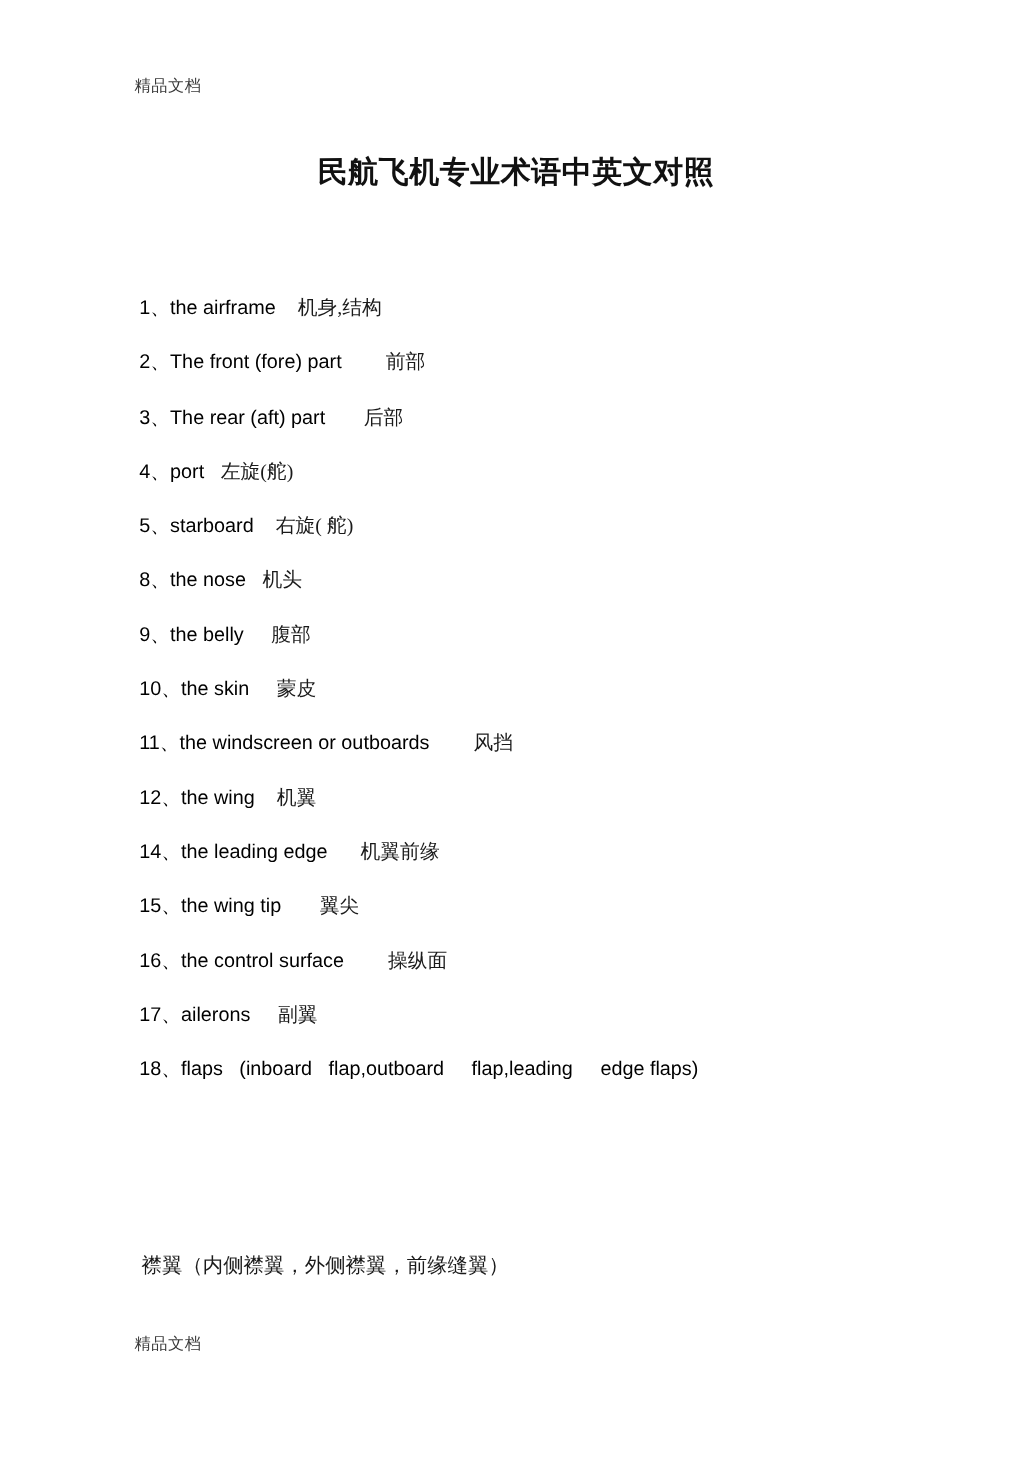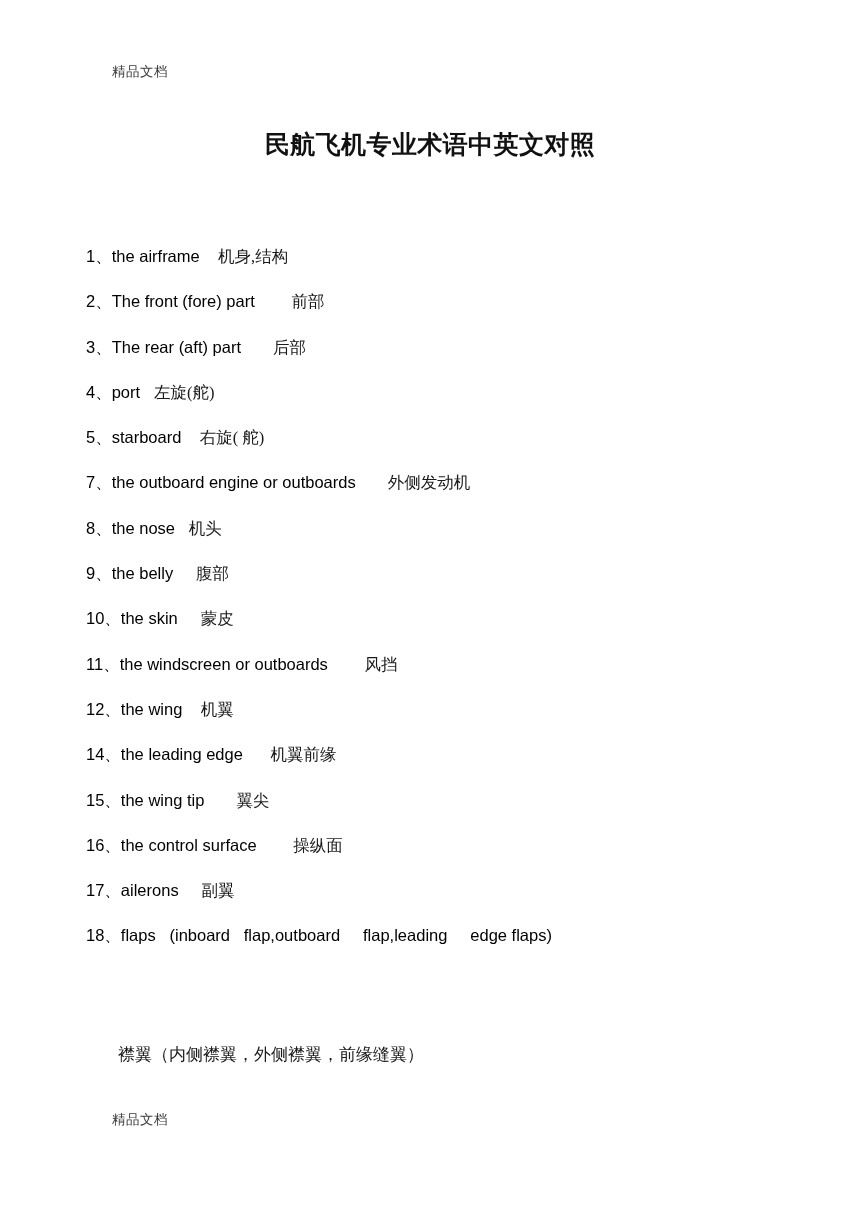--- a/index.html
+++ b/index.html
@@ -56,21 +56,21 @@
 
   
   .term-list {
     position: absolute;
     top: 234px;
     left: 0;
     width: 860px;
   }
   .term-row {
     height: 45.3px;
-    padding-left: 86px;
+    padding-left: 116px;
     display: block;
     white-space: pre;
     font-size: 0;
   }
   .term-row .num,
   .term-row .en,
   .term-row .zh {
     display: inline;
     vertical-align: baseline;
     white-space: pre;
@@ -114,21 +114,20 @@
   <div class="running-mark header">精品文档</div>
 
   <h1 class="doc-title">民航飞机专业术语中英文对照</h1>
 
   <div class="term-list">
       <div class="term-row"><span class="num">1、</span><span class="en">the airframe</span><span class="en">    </span><span class="zh">机身,结构</span></div>
       <div class="term-row"><span class="num">2、</span><span class="en">The front (fore) part</span><span class="en">        </span><span class="zh">前部</span></div>
       <div class="term-row"><span class="num">3、</span><span class="en">The rear (aft) part</span><span class="en">       </span><span class="zh">后部</span></div>
       <div class="term-row"><span class="num">4、</span><span class="en">port</span><span class="en">   </span><span class="zh">左旋(舵)</span></div>
       <div class="term-row"><span class="num">5、</span><span class="en">starboard</span><span class="en">    </span><span class="zh">右旋( 舵)</span></div>
-      <div class="term-row"><span class="num">7、</span><span class="en">the outboard engine or outboards</span><span class="en">       </span><span class="zh">外侧发动机</span></div>
       <div class="term-row"><span class="num">8、</span><span class="en">the nose</span><span class="en">   </span><span class="zh">机头</span></div>
       <div class="term-row"><span class="num">9、</span><span class="en">the belly</span><span class="en">     </span><span class="zh">腹部</span></div>
       <div class="term-row"><span class="num">10、</span><span class="en">the skin</span><span class="en">     </span><span class="zh">蒙皮</span></div>
       <div class="term-row"><span class="num">11、</span><span class="en">the windscreen or outboards</span><span class="en">        </span><span class="zh">风挡</span></div>
       <div class="term-row"><span class="num">12、</span><span class="en">the wing</span><span class="en">    </span><span class="zh">机翼</span></div>
       <div class="term-row"><span class="num">14、</span><span class="en">the leading edge</span><span class="en">      </span><span class="zh">机翼前缘</span></div>
       <div class="term-row"><span class="num">15、</span><span class="en">the wing tip</span><span class="en">       </span><span class="zh">翼尖</span></div>
       <div class="term-row"><span class="num">16、</span><span class="en">the control surface</span><span class="en">        </span><span class="zh">操纵面</span></div>
       <div class="term-row"><span class="num">17、</span><span class="en">ailerons</span><span class="en">     </span><span class="zh">副翼</span></div>
       <div class="term-row"><span class="num">18、</span><span class="en">flaps   (inboard   flap,outboard     flap,leading     edge flaps)</span><span class="en"></span><span class="zh"></span></div>

